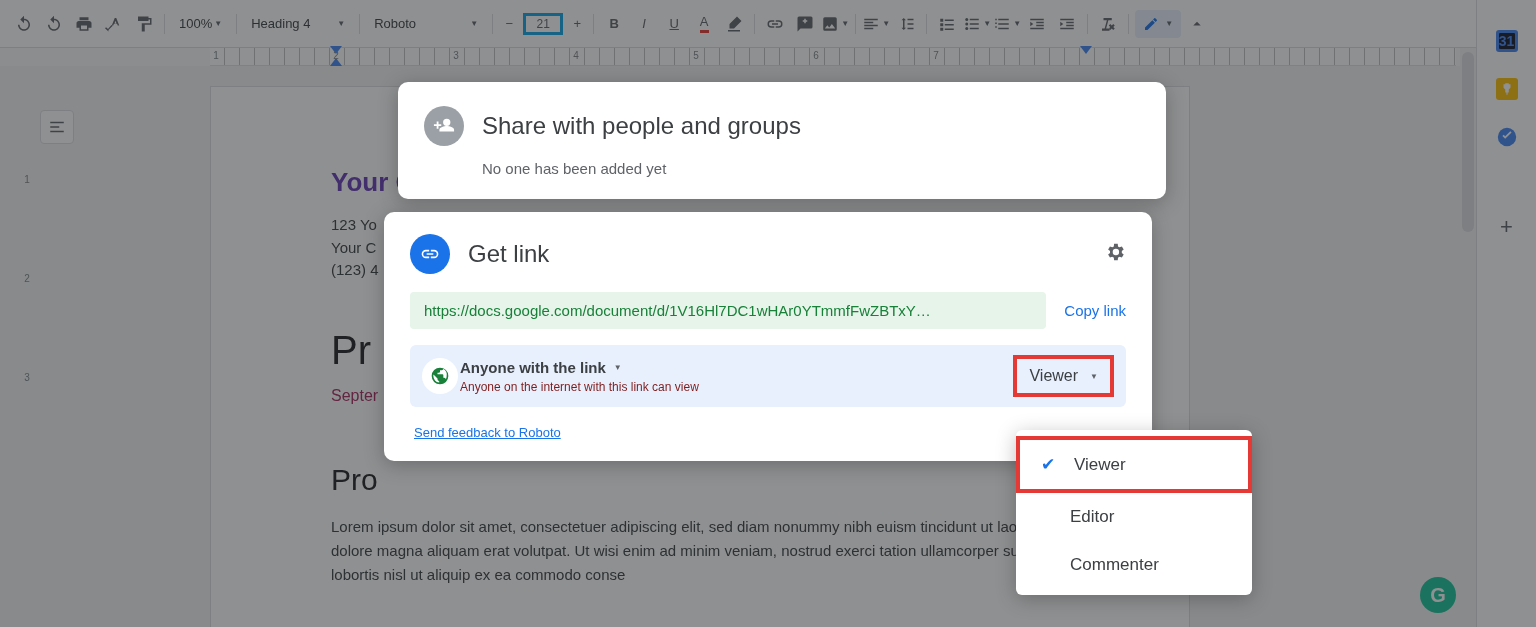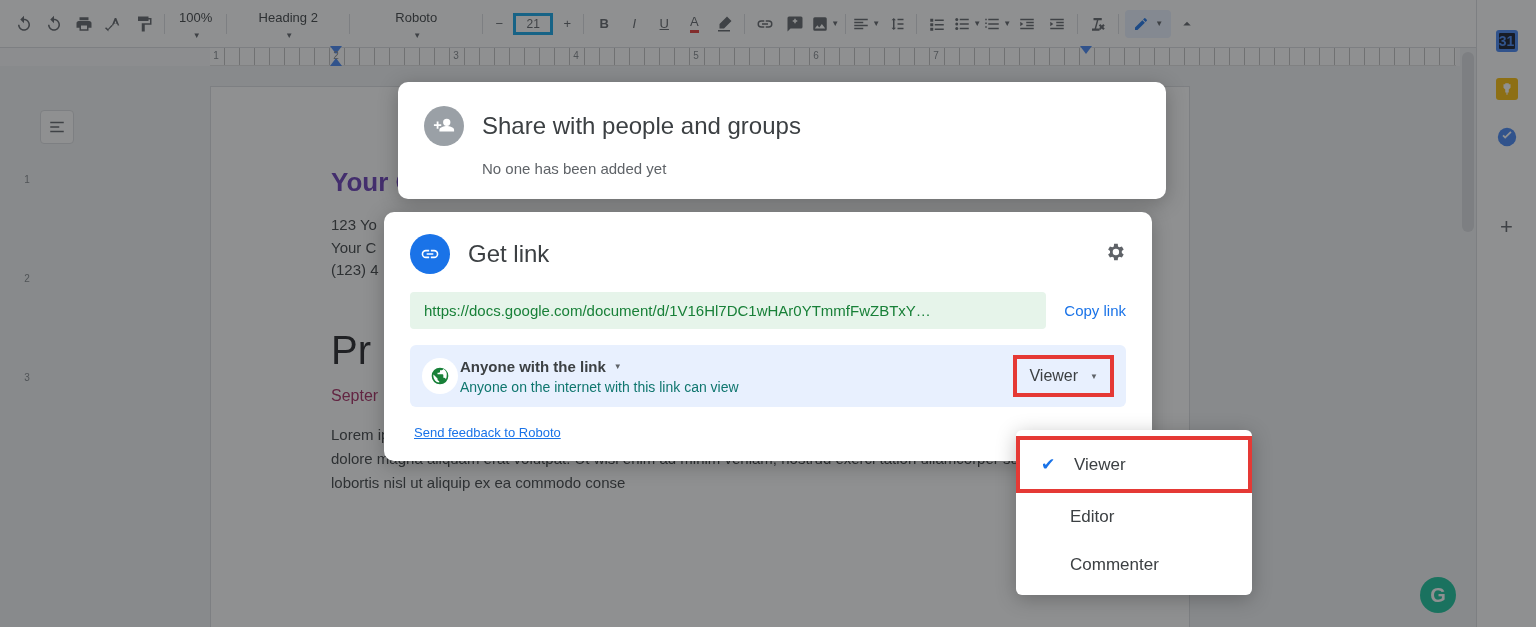--- a/index.html
+++ b/index.html
@@ -25,24 +25,23 @@
     color: #5f6368;
   }
   .tb-btn {
     width: 28px; height: 28px;
     display: flex; align-items: center; justify-content: center;
     border-radius: 3px;
     color: #5f6368;
   }
   .tb-sep { width: 1px; height: 20px; background: #dadce0; margin: 0 4px; }
   .tb-select {
-    display: flex; align-items: center; gap: 6px;
+    display: flex; align-items: center; 
     padding: 0 8px; height: 28px;
     color: #3c4043;
-    flex-direction: column;
   }
   .tb-font-size {
     display: flex; align-items: center; gap: 4px;
   }
   .tb-font-size .box {
     width: 40px; height: 22px; border: 3px solid #0ea5e9;
     display:flex;align-items:center;justify-content:center;
     font-size:12px;
   }
   .dd { font-size: 8px; margin-left:2px; color:#5f6368;}
@@ -155,21 +154,21 @@
     background:#e8f0fe; border-radius:6px;
     padding:10px 12px; display:flex; align-items:center; gap:2px;
   }
   .globe-ic {
     width:36px;height:36px;border-radius:50%;background:#fff;
     display:flex;align-items:center;justify-content:center;color:#188038;
     font-weight:bold;
   }
   .access-main { flex:1; }
   .access-title { font-size:15px; font-weight:600; color:#3c4043; display:flex;align-items:center;gap:6px;}
-  .access-sub { font-size:14px; color:#0f766e; margin-top:4px;}
+  .access-sub { font-size:12px; color:#7f1d1d; margin-top:4px;}
   .role-btn-wrap {
     border:4px solid #e53935; padding:4px 6px;
   }
   .role-btn {
     display:flex;align-items:center;gap:10px;
     font-size:16px; color:#3c4043; padding:4px 6px;
   }
   .feedback-link { color:#1a73e8; font-size:13px; text-decoration:underline;
     display:inline-block; margin-top:18px; margin-left:4px;}
   
@@ -231,21 +230,21 @@
         <path d="M18 4V2H4v6h14V6h2v5H9v11h4V13h9V4z"></path>
       </svg>
     </div>
   <div class="tb-sep"></div>
   <div class="tb-select">
       <span>100%</span>
       <span class="dd">▼</span>
     </div>
   <div class="tb-sep"></div>
   <div class="tb-select" style="width:110px;justify-content:space-between">
-      <span>Heading 2</span>
+      <span>Heading 4</span>
       <span class="dd">▼</span>
     </div>
   <div class="tb-sep"></div>
   <div class="tb-select" style="width:120px;justify-content:space-between">
       <span>Roboto</span>
       <span class="dd">▼</span>
     </div>
   <div class="tb-sep"></div>
   <div class="tb-font-size">
     <div class="tb-btn" style="width:20px">−</div>
@@ -378,20 +377,21 @@
   </div>
   <div class="page">
     <div class="company-title">Your Company</div>
     <div class="addr">
       <div>123 Yo</div>
       <div>Your C</div>
       <div>(123) 4</div>
     </div>
     <div class="big-h">Pr</div>
     <div class="date-line">Septer</div>
+    <div class="section-h">Pro</div>
     <div class="body-p">Lorem ipsum dolor sit amet, consectetuer adipiscing elit, sed diam nonummy nibh euism tincidunt ut laoreet dolore magna aliquam erat volutpat. Ut wisi enim ad minim veniam, nostrud exerci tation ullamcorper suscipit lobortis nisl ut aliquip ex ea commodo conse</div>
   </div>
 </div>
 
 <div class="scroll-track">
   <div class="scroll-thumb"></div>
 </div>
 
 <div class="side-panel">
   <div class="side-icon" style="background:#4285f4;border-radius:3px;position:relative">

